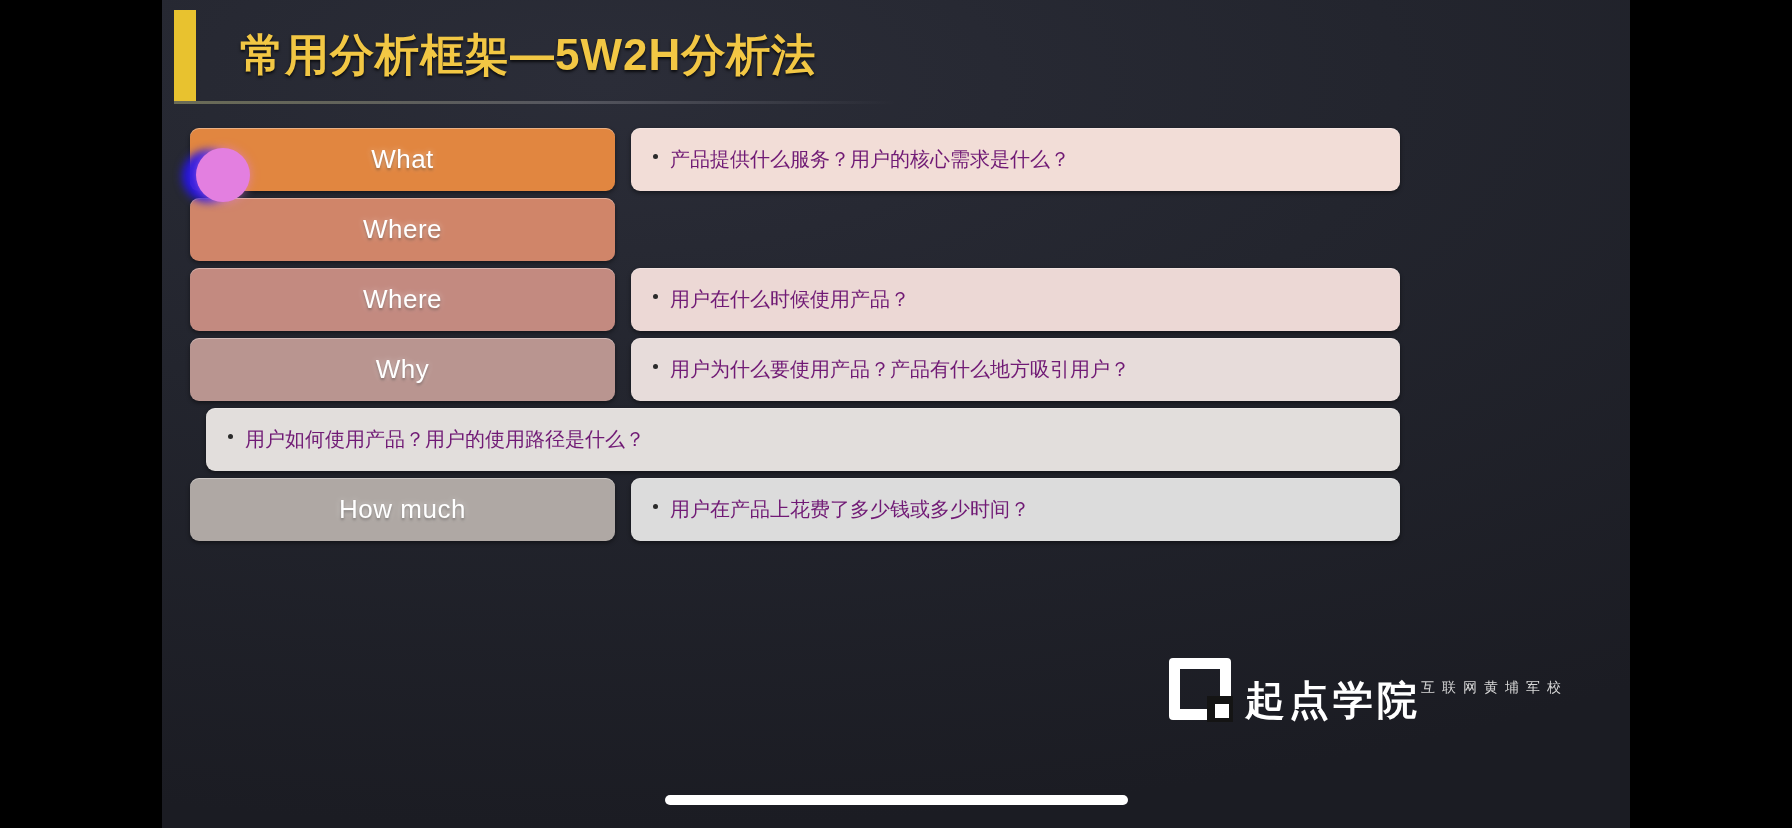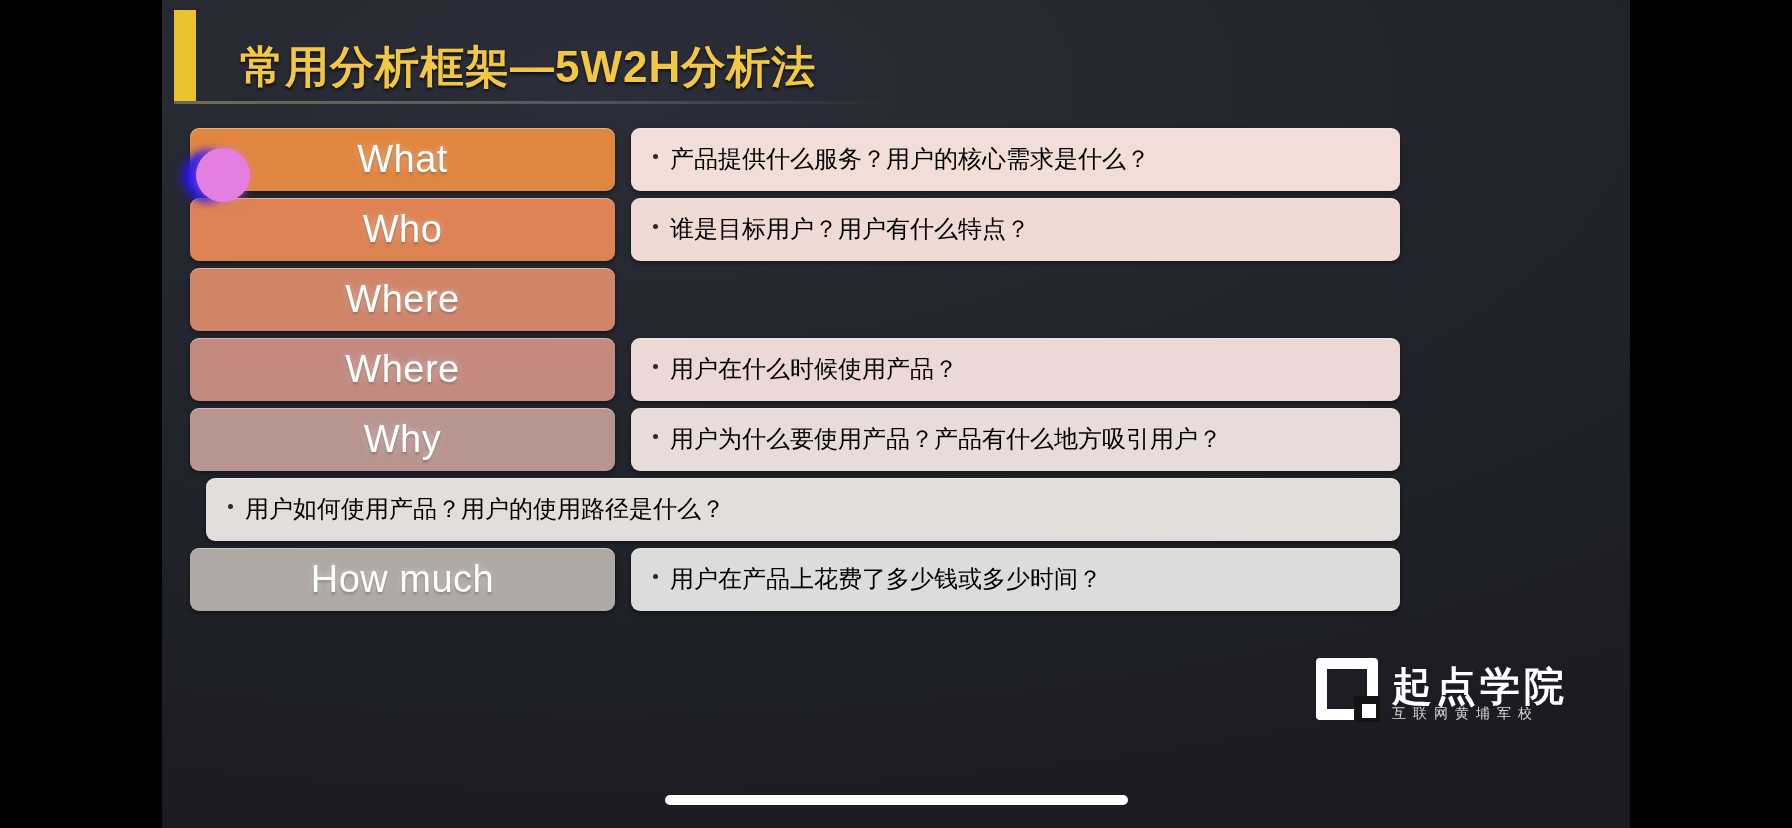--- a/index.html
+++ b/index.html
@@ -30,21 +30,21 @@
   .pillar.left  { left:0; }
   .pillar.right { left:1630px; width:162px; }
 
   
   #title-bar {
     position:absolute; left:14px; top:10px;
     width:22px; height:92px;
     background:#e8c22f;
   }
   #title-text {
-    position:absolute; left:80px; top:38px;
+    position:absolute; left:80px; top:26px;
     font-size:44px; font-weight:bold;
     color:#f2c744;
     letter-spacing:1px;
     text-shadow:0 2px 3px rgba(0,0,0,.75);
     white-space:nowrap;
   }
   #title-rule {
     position:absolute; left:14px; top:101px;
     width:722px; height:3px;
     background:linear-gradient(90deg,#6b6c57 0%, #55565f 55%, rgba(85,86,95,0) 100%);
@@ -67,39 +67,39 @@
   .key {
     position:relative;
     width:425px;
     border-radius:9px;
     display:flex; align-items:center; justify-content:center;
     box-shadow:0 1px 0 rgba(255,255,255,.35) inset,
                0 2px 4px rgba(0,0,0,.45);
   }
   .key-label {
     color:#ffffff;
-    font-size:38px;
+    font-size:26px;
     font-weight:400;
     letter-spacing:.5px;
     text-shadow:0 0 6px rgba(255,255,255,.45), 0 2px 3px rgba(0,0,0,.35);
   }
 
   .gap { width:16px; }
 
   .desc {
     flex:1;
     border-radius:9px;
     display:flex; align-items:center;
     padding-left:22px;
     box-shadow:0 1px 0 rgba(255,255,255,.3) inset,
                0 2px 4px rgba(0,0,0,.45);
   }
   .desc-text {
-    color:#000000;
-    font-size:24px;
+    color:#701a75;
+    font-size:20px;
     line-height:1.35;
     white-space:nowrap;
   }
   .bullet {
     display:inline-block;
     width:5px; height:5px;
     border-radius:50%;
     background:#2a2a2a;
     margin-right:12px;
     vertical-align:middle;
@@ -147,21 +147,21 @@
     width:26px; height:26px;
     background:#141414;
   }
   #logo-mark .tail {
     position:absolute;
     right:2px; bottom:2px;
     width:14px; height:14px;
     background:#ffffff;
     transform:rotate(0deg);
   }
-  #logo-text { display:flex; flex-direction:column; }
+  #logo-text { display:flex; }
   #logo-name {
     color:#ffffff;
     font-size:40px;
     font-weight:bold;
     letter-spacing:4px;
     line-height:1;
   }
   #logo-sub {
     color:#d8d8d8;
     font-size:14px;
@@ -195,29 +195,20 @@
       <div class="row">
         <div class="key" style="background:#e18640">
           <span class="key-label">What</span>
         </div>
         <div class="gap"></div>
         <div class="desc" style="background:#f2ddd7">
           <span class="desc-text"><span class="bullet"></span><span>产品提供什么服务？用户的核心需求是什么？</span></span>
         </div>
       </div>
 
-      <div class="row">
-        <div class="key" style="background:#dd8354">
-          <span class="key-label">Who</span>
-        </div>
-        <div class="gap"></div>
-        <div class="desc" style="background:#f0dad4">
-          <span class="desc-text"><span class="bullet"></span><span>谁是目标用户？用户有什么特点？</span></span>
-        </div>
-      </div>
 
       <div class="row">
         <div class="key" style="background:#d08569">
           <span class="key-label">Where</span>
         </div>
         <div class="gap"></div>
       </div>
 
       <div class="row">
         <div class="key" style="background:#c38a80">

